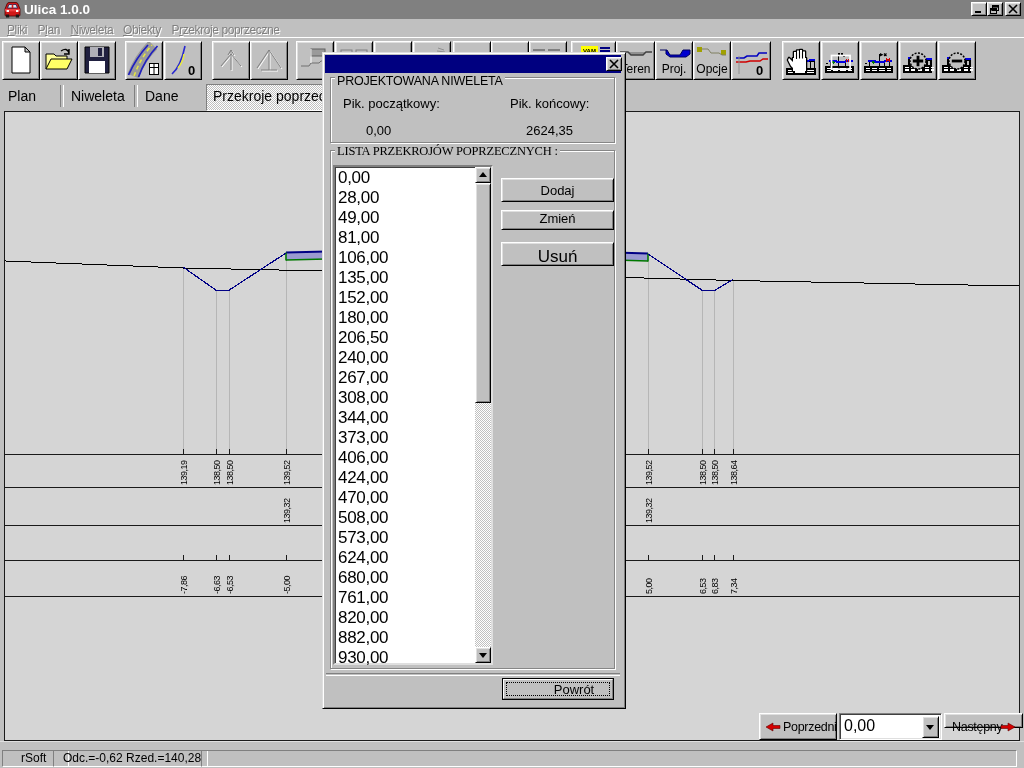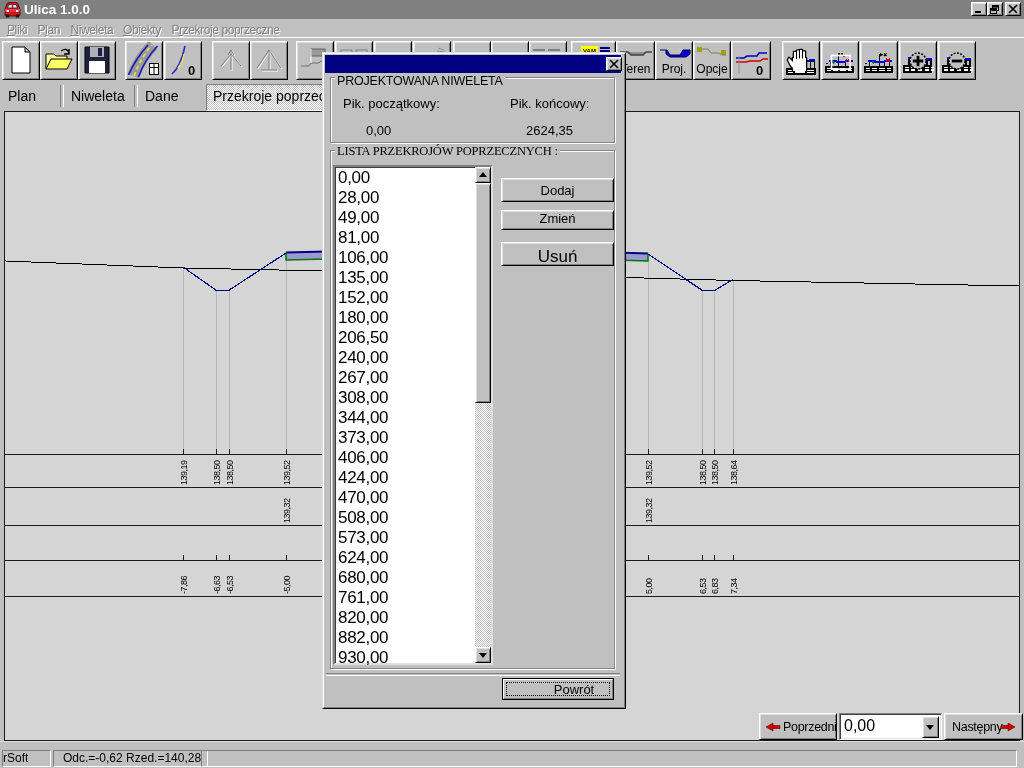--- a/index.html
+++ b/index.html
@@ -334,30 +334,30 @@
         <path d="M1 5 L8 1 V3.5 H15 V6.5 H8 V9 Z" fill="#d40000" stroke="#600000" stroke-width="0.6"></path>
       </svg>
   <div style="position:absolute;left:23px;top:6px;font-size:12.5px;letter-spacing:-0.3px;">Poprzedni</div>
 </div>
 <div class="a" style="left:834px;top:601px;width:103px;height:27px;box-sizing:border-box;background:#fff;border:1px solid;border-color:#808080 #fff #fff #808080;box-shadow:inset 1px 1px 0 #404040, inset -1px -1px 0 #dfdfdf;">
   <div style="position:absolute;left:4px;top:3px;font-size:16px;">0,00</div>
   <div class="b95" style="position:absolute;right:2px;top:2px;width:15px;height:20px;"><svg width="15" height="20">
           <path d="M3 8 h8 l-4 5 z" fill="#000"></path>
         </svg></div>
 </div>
-<div class="a b95" style="left:939px;top:601px;width:79px;height:27px;box-sizing:border-box;">
+<div class="a b95" style="left:939px;top:601px;width:79px;height:15px;box-sizing:border-box;">
   <div style="position:absolute;left:7px;top:6px;font-size:12.5px;letter-spacing:-0.3px;">Następny</div>
   <svg width="16" height="10" style="position:absolute;right:6px;top:8px">
         <path d="M15 5 L8 1 V3.5 H1 V6.5 H8 V9 Z" fill="#d40000" stroke="#600000" stroke-width="0.6"></path>
       </svg>
 </div>
 </div>
 
 <div class="a" id="statusbar" style="left:0;top:741px;width:1024px;height:27px;background:#c0c0c0;border-top:1px solid #dfdfdf;">
-  <div class="a" style="left:2px;top:8px;width:47px;height:15px;border:1px solid;border-color:#808080 #fff #fff #808080;font-size:12px;padding-left:0;">rSoft</div>
+  <div class="a" style="left:2px;top:8px;width:47px;height:15px;border:1px solid;border-color:#808080 #fff #fff #808080;font-size:12px;padding-left:18px;">rSoft</div>
   <div class="a" style="left:53px;top:8px;width:144px;height:15px;border:1px solid;border-color:#808080 #fff #fff #808080;font-size:12px;padding-left:9px;">Odc.=-0,62 Rzed.=140,28</div>
   <div class="a" style="left:201px;top:8px;width:814px;height:15px;border:1px solid;border-color:#808080 #fff #fff #808080;"></div>
 </div>
 
 <div class="a" id="dialog" style="left:322px;top:52px;width:302px;height:655px;background:#c0c0c0;border:1px solid;border-color:#dfdfdf #000 #000 #dfdfdf;box-shadow:inset 1px 1px 0 #fff, inset -1px -1px 0 #808080;">
   <div class="a" style="left:2px;top:2px;width:296px;height:18px;background:#000080;">
     <div class="a b95" style="left:281px;top:2px;width:14px;height:12px;"><svg width="14" height="12">
           <path d="M3 2 L11 10 M11 2 L3 10" stroke="#000" stroke-width="1.6"></path>
         </svg></div>
   </div>

